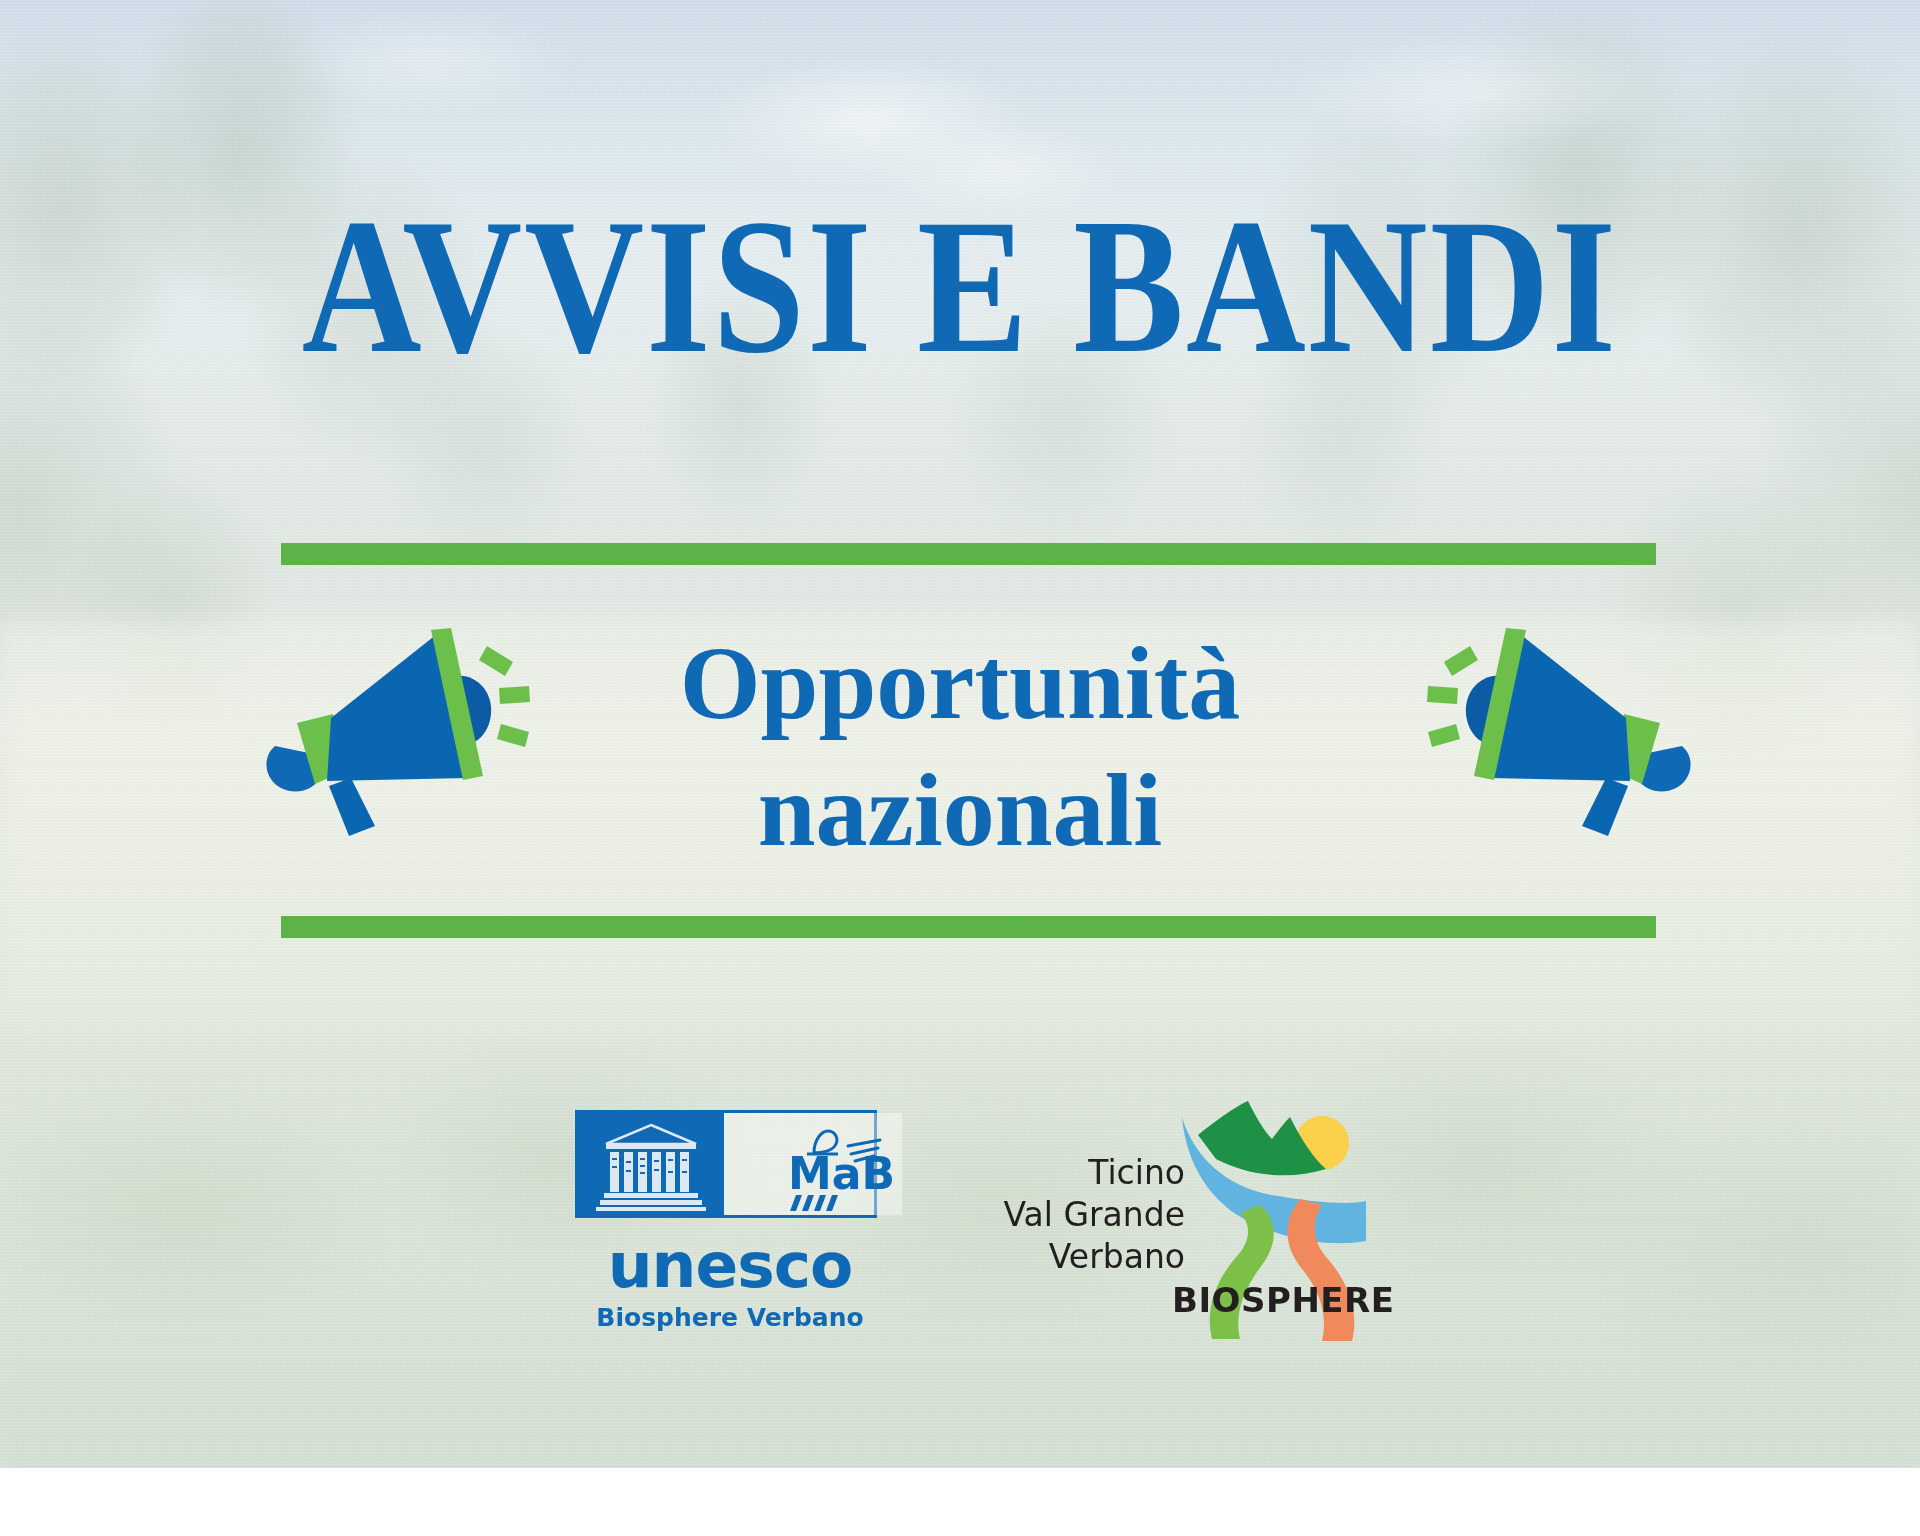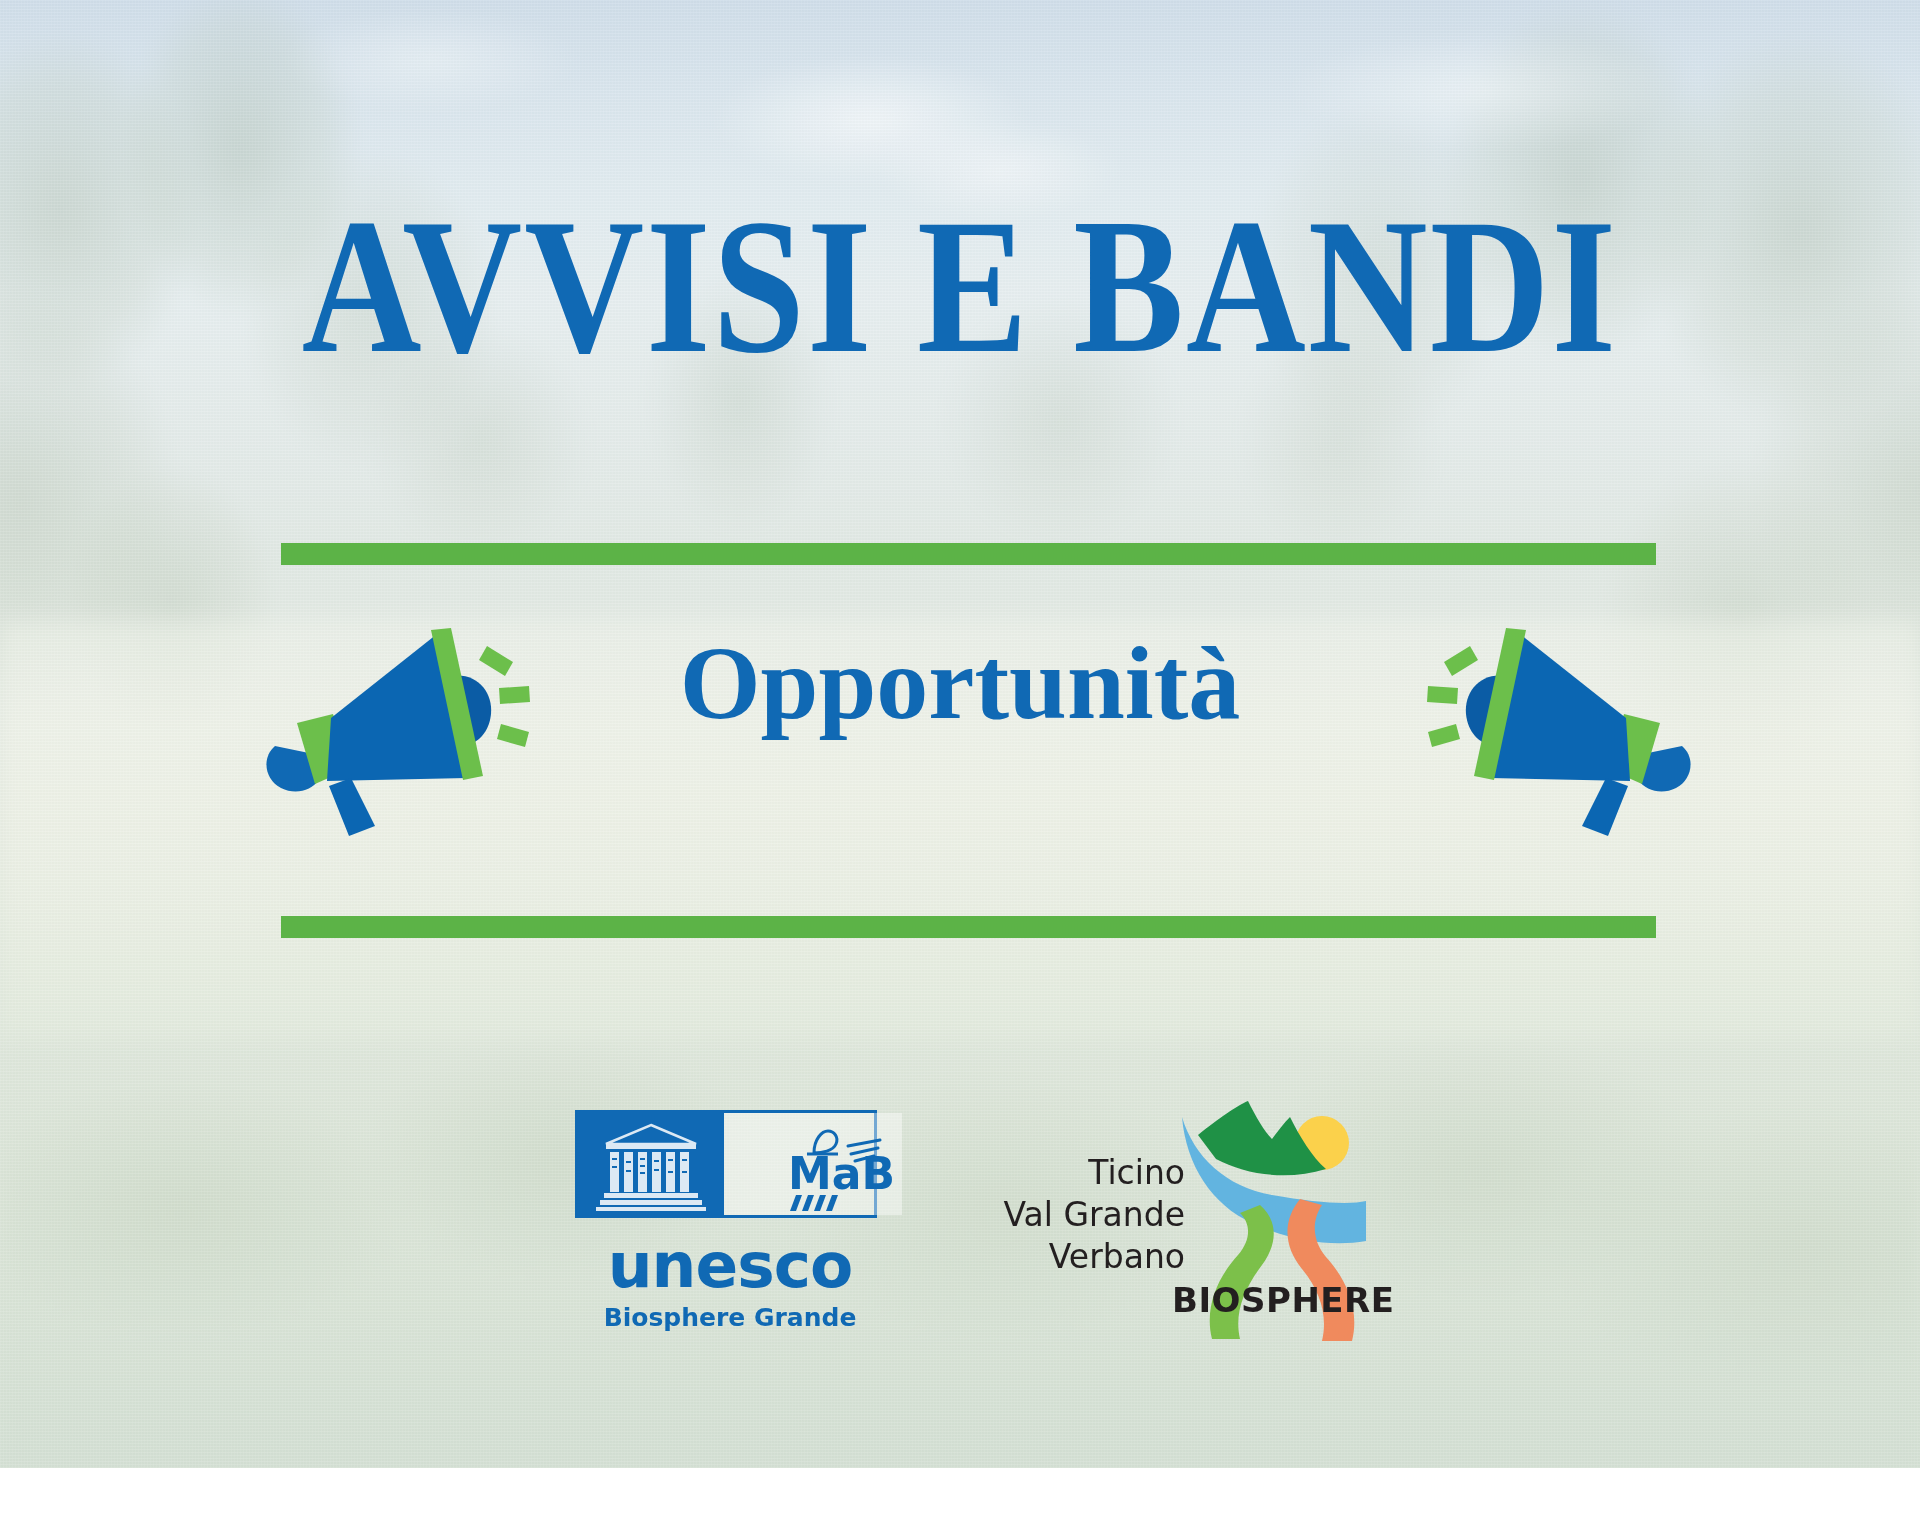--- a/index.html
+++ b/index.html
@@ -329,20 +329,21 @@
         <path d="M176 12 L196 10 L228 158 L208 162 Z" fill="#6cbf4b"></path>
         <path d="M74 168 L96 160 L120 208 L94 218 Z" fill="#0b66b2"></path>
         <path d="M232 28 L258 44 L250 58 L224 42 Z" fill="#6cbf4b"></path>
         <path d="M244 70 L274 68 L275 84 L245 86 Z" fill="#6cbf4b"></path>
         <path d="M246 106 L274 114 L270 129 L242 121 Z" fill="#6cbf4b"></path>
       </svg>
     </div>
 
     <div class="subhead">
       <span class="line">Opportunità</span>
+      <span class="line">nazionali</span>
     </div>
 
     <div class="rule rule-bottom"></div>
 
     <div class="logos">
 
       <div class="unesco-logo">
         <div class="unesco-box">
           <div class="unesco-box-left">
             <svg viewBox="0 0 146 102" width="146" height="102">
@@ -397,21 +398,21 @@
               <g fill="#1069b4">
                 <path d="M44 82 L50 82 L44 98 L38 98 Z"></path>
                 <path d="M56 82 L62 82 L56 98 L50 98 Z"></path>
                 <path d="M68 82 L74 82 L68 98 L62 98 Z"></path>
                 <path d="M80 82 L86 82 L80 98 L74 98 Z"></path>
               </g>
             </svg>
           </div>
         </div>
         <div class="unesco-word">unesco</div>
-        <div class="unesco-sub">Biosphere Grande</div>
+        <div class="unesco-sub">Biosphere Verbano</div>
       </div>
 
       <div class="tvgv-logo">
         <div class="tvgv-text">
           <span class="line">Ticino</span>
           <span class="line">Val Grande</span>
           <span class="line">Verbano</span>
         </div>
         <div class="tvgv-mark">
           <svg viewBox="0 0 210 250" width="210" height="250">

